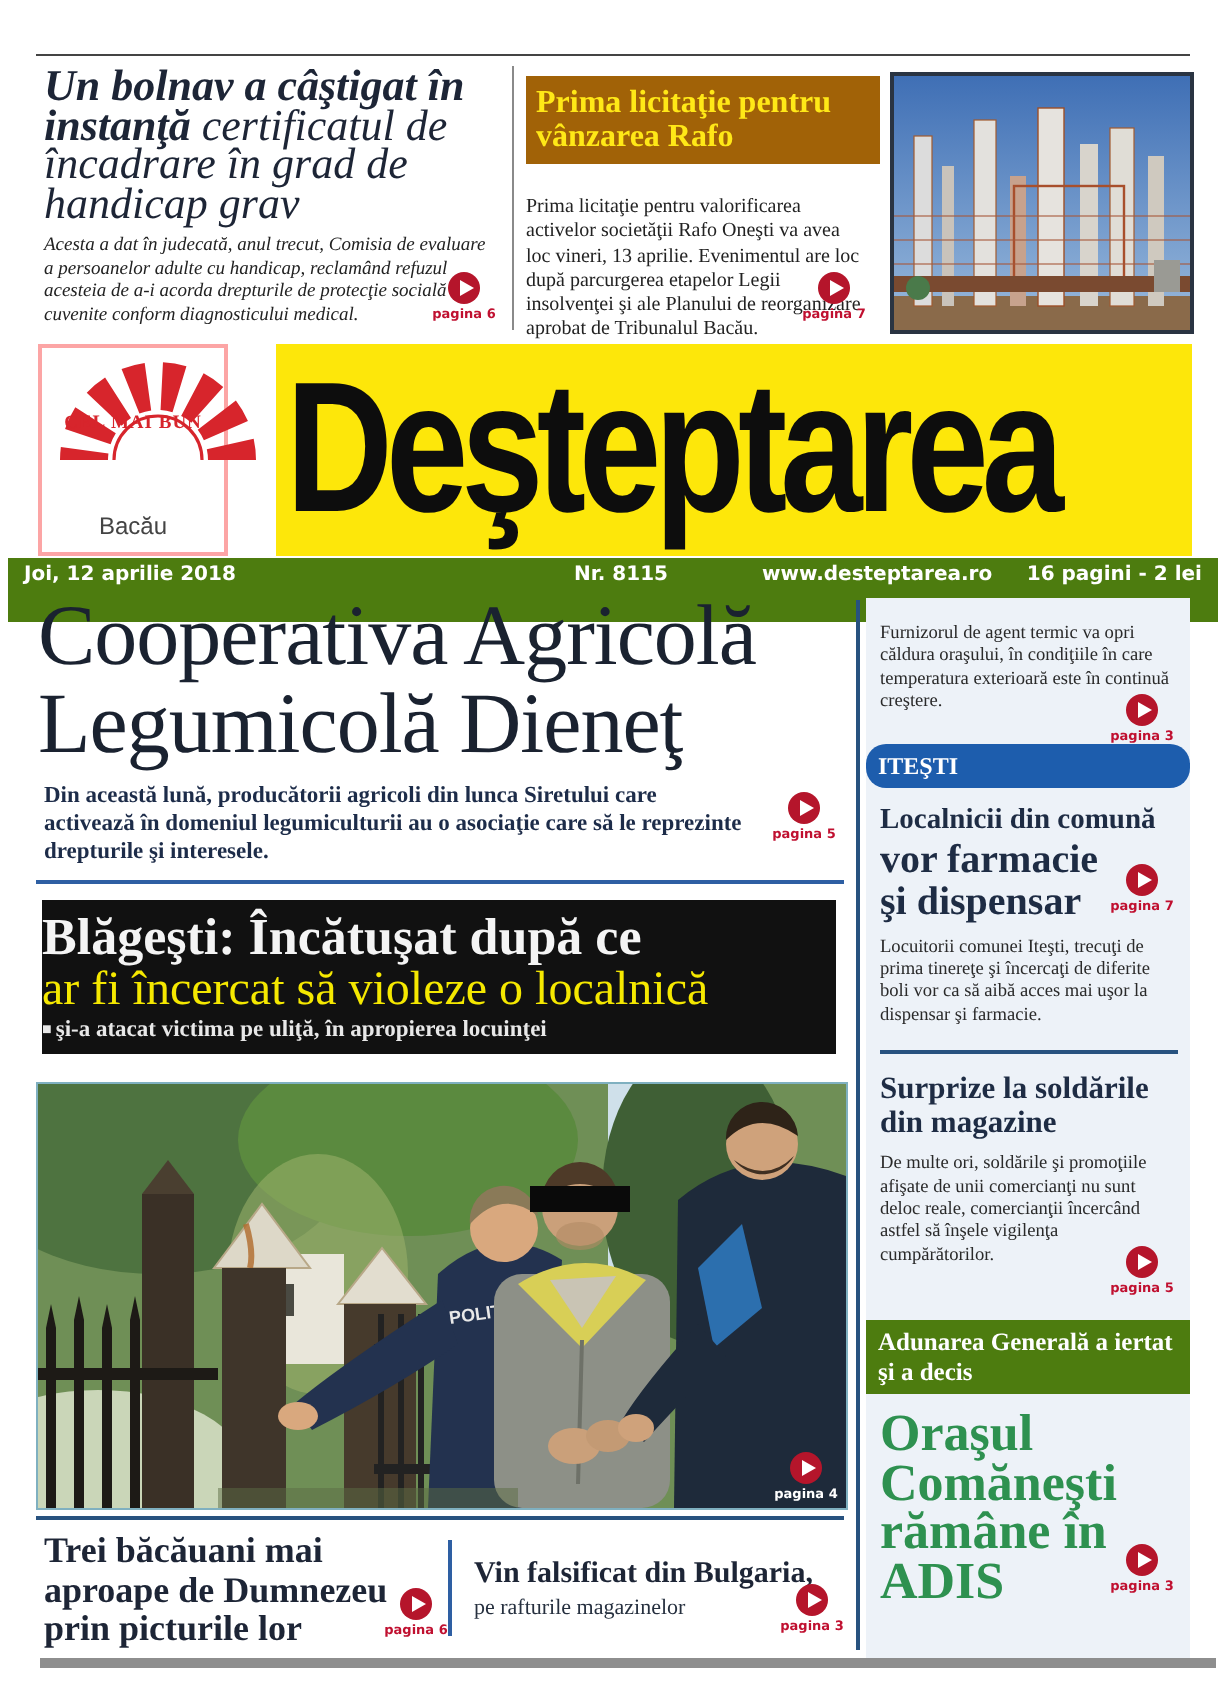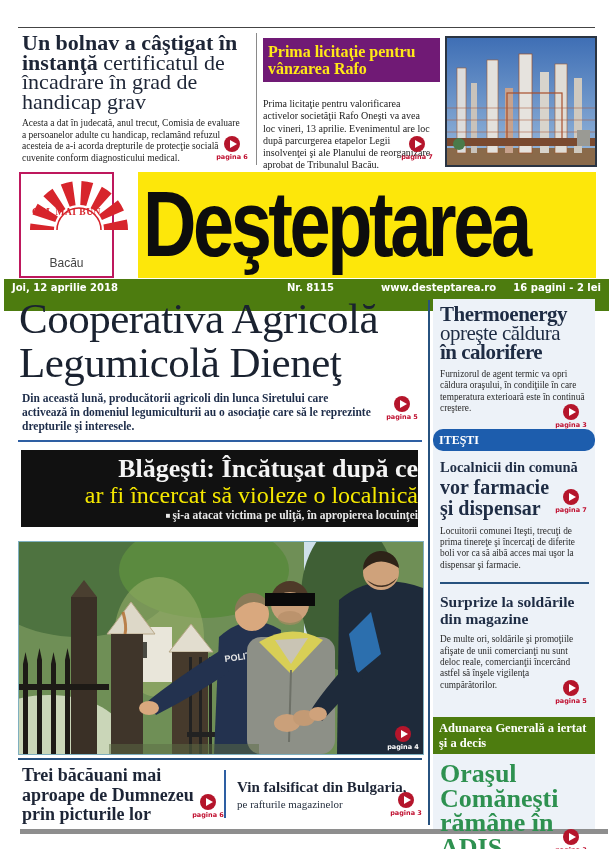--- a/index.html
+++ b/index.html
@@ -8,33 +8,33 @@
   .rule{position:absolute;background:#2e5fa3;}
   
   .pageref{position:absolute;width:44px;text-align:center;z-index:6;cursor:pointer;}
   .play{display:block;width:16px;height:16px;border-radius:50%;background:#b5152b;margin:0 auto;position:relative;}
   .play::after{content:"";position:absolute;left:6px;top:4px;width:0;height:0;
     border-left:7px solid #fff;border-top:4px solid transparent;border-bottom:4px solid transparent;}
   .pageref .lbl{display:block;font:bold 6.5px/8px "DejaVu Sans",sans-serif;color:#c01030;margin-top:1px;}
   .pageref.on-photo .lbl{color:#fff;}
   
   .top-rule{position:absolute;left:18px;top:27px;width:577px;height:1px;background:#444;}
-  .tl-art{position:absolute;left:22px;top:33px;width:230px;}
+  .tl-art{position:absolute;left:22px;top:33px;width:230px;font-style:italic;}
   .tl-h{font-size:22px;line-height:19.5px;margin:0;color:#1d2536;font-weight:normal;}
   .tl-h .b{font-weight:bold;}
   .tl-body{font-size:9.5px;line-height:11.5px;color:#222;margin:7px 0 0;width:222px;}
   .top-div{position:absolute;left:256px;top:33px;width:1px;height:132px;background:#8a8a8a;}
-  .rafo-head{position:absolute;left:263px;top:38px;width:168px;background:#701a75;color:#ffe817;
+  .rafo-head{position:absolute;left:263px;top:38px;width:168px;background:#a16207;color:#ffe817;
     font-weight:bold;font-size:16px;line-height:17px;padding:5px 4px 5px 5px;}
   .rafo-body{position:absolute;left:263px;top:88px;width:170px;font-size:10px;line-height:12.3px;color:#222;}
   .refinery{position:absolute;left:445px;top:36px;width:148px;height:127px;border:2px solid #2a3442;box-sizing:content-box;}
   
   .masthead{position:absolute;left:19px;top:172px;width:577px;height:106px;}
   .logo-box{position:absolute;left:0;top:0;width:95px;height:106px;background:#fff;
-    border:2px solid #be185d;box-sizing:border-box;}
+    border:2px solid #fca5a5;box-sizing:border-box;}
   .logo-rays{position:absolute;left:8px;top:2px;}
   .logo-motto{position:absolute;left:0;top:33px;width:100%;text-align:center;
     font:bold 9.5px/10px "Liberation Serif",serif;color:#d7252c;letter-spacing:.5px;}
   .logo-it{position:absolute;left:0;top:57px;width:100%;text-align:center;
     font-style:italic;font-size:8.5px;line-height:10.5px;color:#3a3a3a;}
   .logo-city{position:absolute;left:0;top:82px;width:100%;text-align:center;
     font-family:"Liberation Sans",sans-serif;font-size:12px;color:#444;}
   .title-box{position:absolute;left:119px;top:0;width:458px;height:106px;background:#fde70a;overflow:hidden;}
   .title-box h1{margin:0;position:absolute;left:5px;top:2px;font-family:"Liberation Sans",sans-serif;
     font-weight:bold;font-size:86px;line-height:100px;letter-spacing:-4px;color:#0d0d0d;
@@ -44,21 +44,21 @@
     font:bold 10px/17px "DejaVu Sans",sans-serif;color:#fff;}
   .infobar span{position:absolute;top:0;}
   .ib-date{left:8px;} .ib-issue{left:283px;} .ib-site{left:377px;} .ib-price{right:8px;}
   
   .lead-h{position:absolute;left:19px;top:297px;width:412px;margin:0;font-weight:normal;
     font-size:43px;line-height:44px;color:#1a2230;letter-spacing:-.5px;}
   .lead-intro{position:absolute;left:22px;top:391px;width:352px;font-weight:bold;
     font-size:11.5px;line-height:14px;color:#1d2c49;margin:0;}
   
   .banner{position:absolute;left:21px;top:450px;width:397px;height:77px;background:#111;
-    text-align:right;overflow:hidden;}
+    text-align:left;overflow:hidden;}
   .bn1{display:block;margin-top:5px;font-weight:bold;font-size:26px;line-height:28px;color:#f4f4f4;}
   .bn2{display:block;font-size:24px;line-height:25px;color:#f5e800;}
   .bn3{display:block;font-weight:bold;font-size:11.5px;line-height:15px;color:#e8e8e8;}
   .bn3::before{content:"■ ";font-size:8px;position:relative;top:-1px;}
   
   .arrest{position:absolute;left:18px;top:541px;width:404px;height:212px;border:1px solid #7fb0c0;
     box-sizing:content-box;overflow:hidden;}
   
   .teaser1{position:absolute;left:22px;top:766px;width:186px;margin:0;
     font-weight:bold;font-size:18px;line-height:19.5px;color:#1d2536;}
@@ -273,25 +273,20 @@
     <span class="lbl">pagina 3</span>
   </div>
 
   <div class="gray-rule"></div>
 
   <div class="right-div"></div>
   <aside class="right-col">
     <div class="rc-inner">
 
       <section class="rc-sec">
-        <h3 class="thermo-h">
-          <span class="b">Thermoenergy</span>
-          <span>opreşte căldura</span>
-          <span class="b">în calorifere</span>
-        </h3>
         <p class="rc-body">Furnizorul de agent termic va opri căldura oraşului, în condiţiile în care temperatura exterioară este în continuă creştere.</p>
         <div class="pageref">
           <span class="play"></span>
           <span class="lbl">pagina 3</span>
         </div>
         <div class="pad-b"></div>
       </section>
 
       <div class="itesti-bar">ITEŞTI</div>
 

